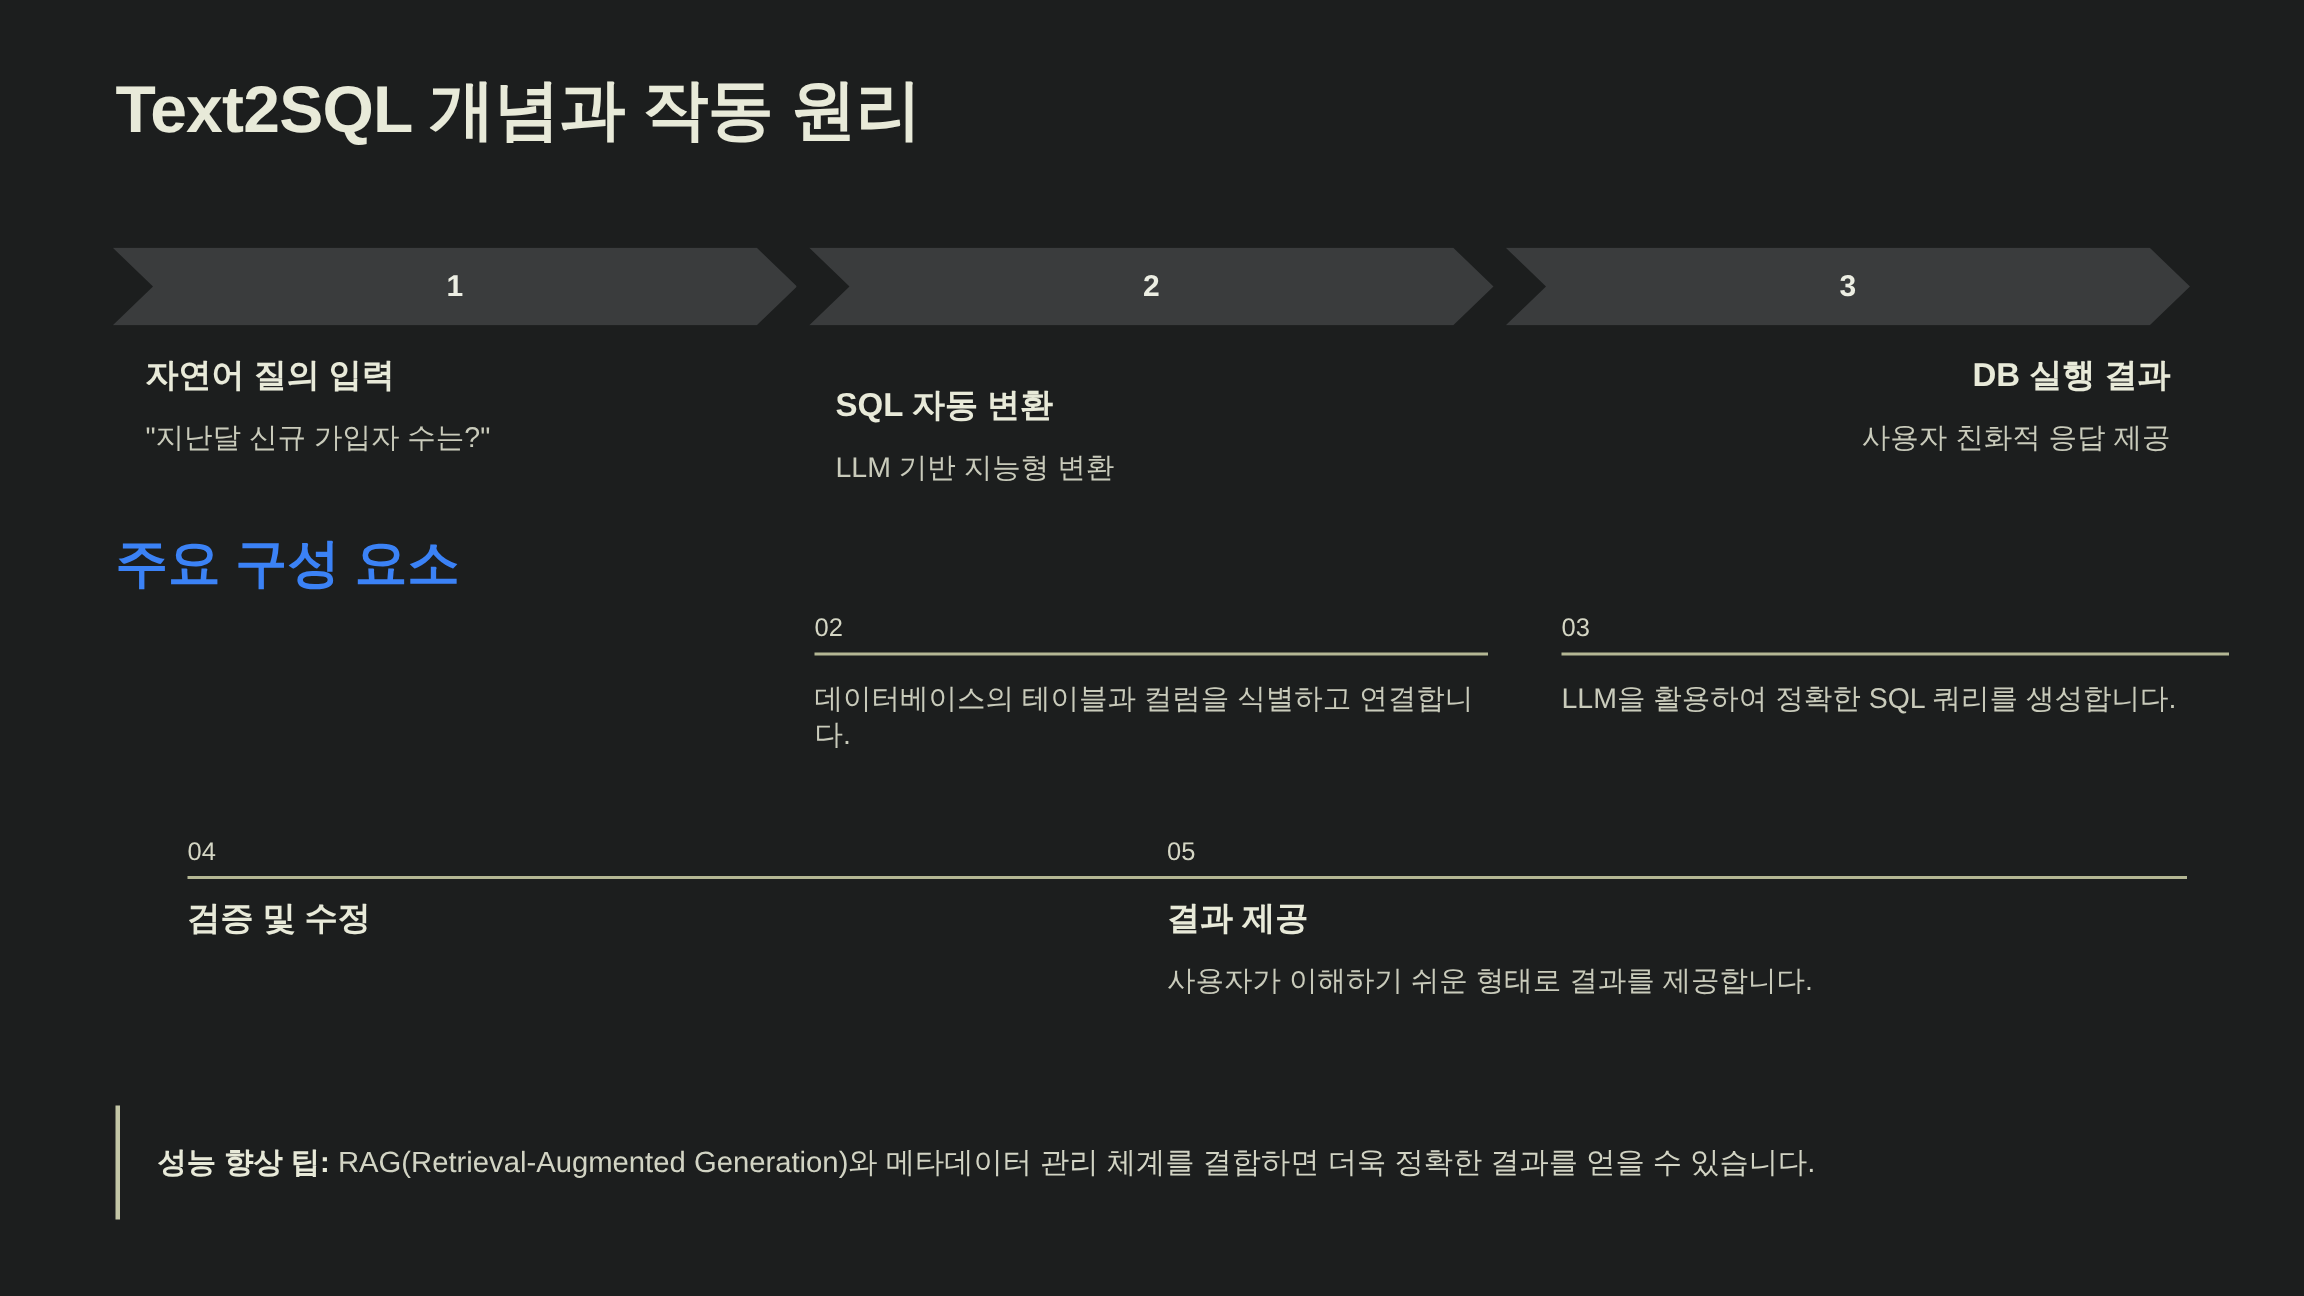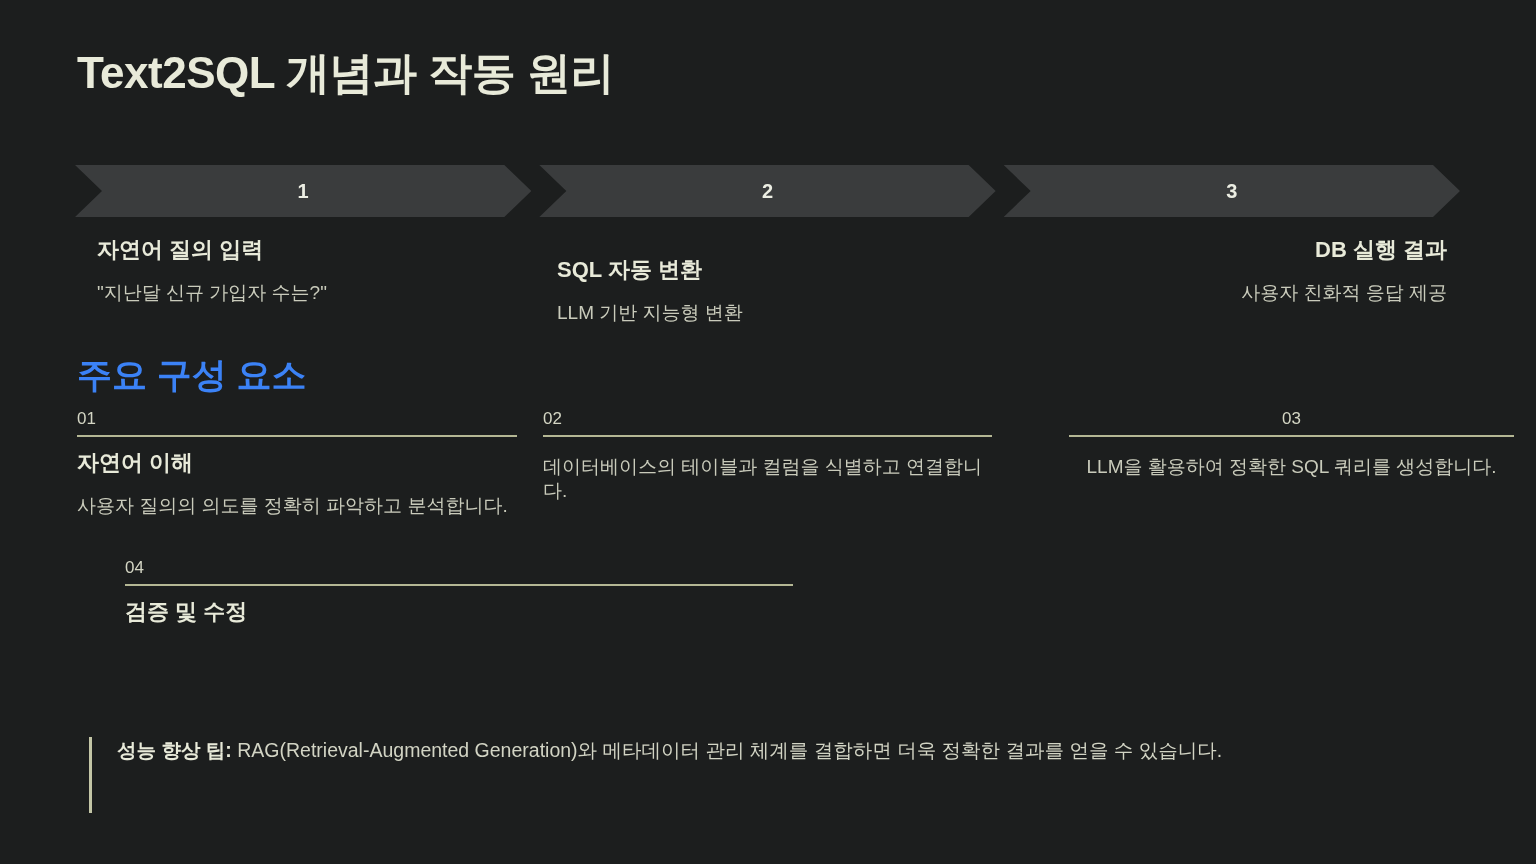--- a/index.html
+++ b/index.html
@@ -77,21 +77,21 @@
     left: 77px;
     top: 352px;
     font-size: 35px;
     font-weight: 700;
     color: #3b82f6;
   }
 
   .comp-item { position: absolute; }
   .comp-item.c1 { left: 77px;   top: 409px; width: 440px; }
   .comp-item.c2 { left: 543px;  top: 409px; width: 449px; }
-  .comp-item.c3 { left: 1069px; top: 409px; width: 445px; text-align: center; }
+  .comp-item.c3 { left: 1041px; top: 409px; width: 445px; }
   .comp-item.c4 { left: 77px;   top: 558px; width: 668px; margin-left: 48px; }
   .comp-item.c5 { left: 778px;  top: 558px; width: 680px; }
 
   .comp-num {
     font-size: 17px;
     color: #d4d6c4;
     line-height: 20px;
   }
   .comp-line {
     margin-top: 6px;
@@ -113,22 +113,21 @@
   }
 
   
   .tip {
     position: absolute;
     left: 77px;
     top: 737px;
     height: 76px;
     width: 1260px;
     display: flex;
-    align-items: flex-start;
-    margin-left: 12px;
+    align-items: center;
   }
   .tip-bar {
     position: absolute;
     left: 0;
     top: 0;
     width: 3px;
     height: 100%;
     background: #c3c6a6;
   }
   .tip-text-wrap {
@@ -169,40 +168,40 @@
     <div class="step-title">SQL 자동 변환</div>
     <div class="step-desc">LLM 기반 지능형 변환</div>
   </div>
   <div class="step-info s3">
     <div class="step-title">DB 실행 결과</div>
     <div class="step-desc">사용자 친화적 응답 제공</div>
   </div>
 
   <div class="section-title">주요 구성 요소</div>
 
-  <div class="comp-item c1">
-    <div class="comp-num">01</div>
-    <div class="comp-line"></div>
-    <div class="comp-title">자연어 이해</div>
-    <div class="comp-desc">사용자 질의의 의도를 정확히 파악하고 분석합니다.</div>
-  </div>
   <div class="comp-item c2">
     <div class="comp-num">02</div>
     <div class="comp-line"></div>
     <div class="comp-desc">데이터베이스의 테이블과 컬럼을 식별하고 연결합니다.</div>
   </div>
   <div class="comp-item c3">
     <div class="comp-num">03</div>
     <div class="comp-line"></div>
     <div class="comp-desc">LLM을 활용하여 정확한 SQL 쿼리를 생성합니다.</div>
   </div>
   <div class="comp-item c4">
     <div class="comp-num">04</div>
     <div class="comp-line"></div>
     <div class="comp-title">검증 및 수정</div>
+  </div>
+  <div class="comp-item c5">
+    <div class="comp-num">05</div>
+    <div class="comp-line"></div>
+    <div class="comp-title">결과 제공</div>
+    <div class="comp-desc">사용자가 이해하기 쉬운 형태로 결과를 제공합니다.</div>
   </div>
 
   <div class="tip">
     <div class="tip-bar"></div>
     <div class="tip-text-wrap">
       <span class="tip-label">성능 향상 팁:</span><span> RAG(Retrieval-Augmented Generation)와 메타데이터 관리 체계를 결합하면 더욱 정확한 결과를 얻을 수 있습니다.</span>
     </div>
   </div>
 
 </div>

